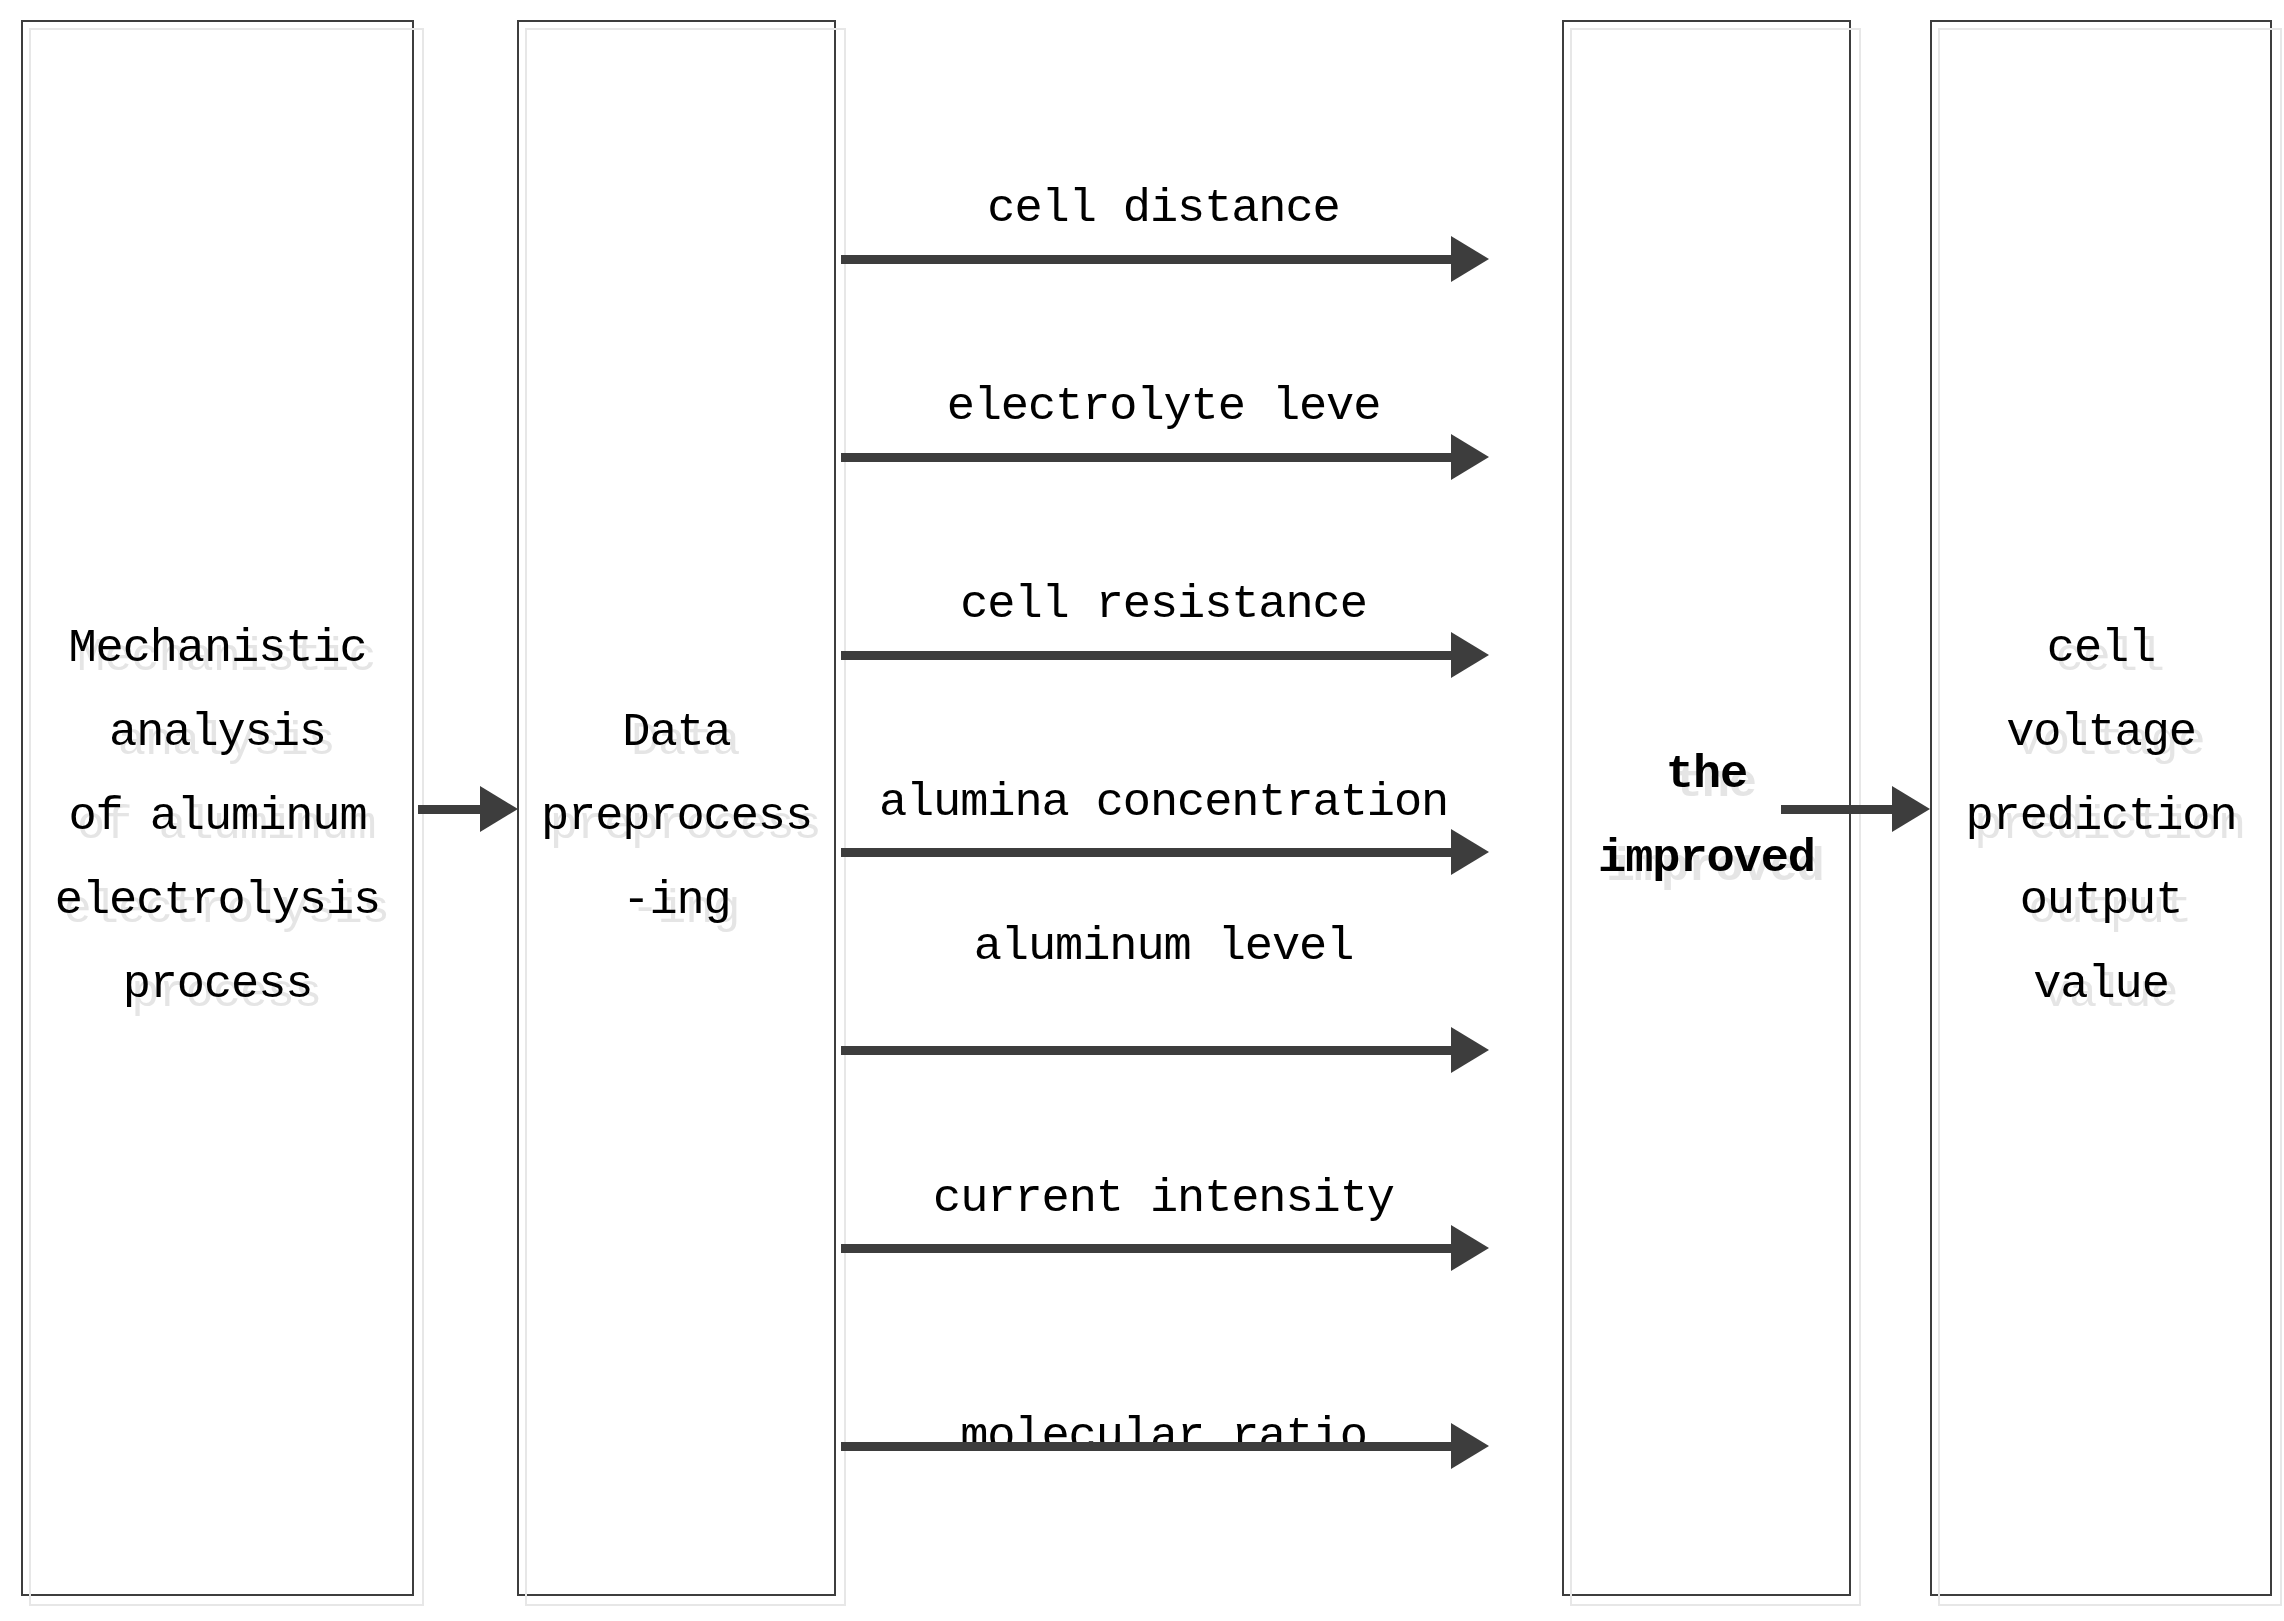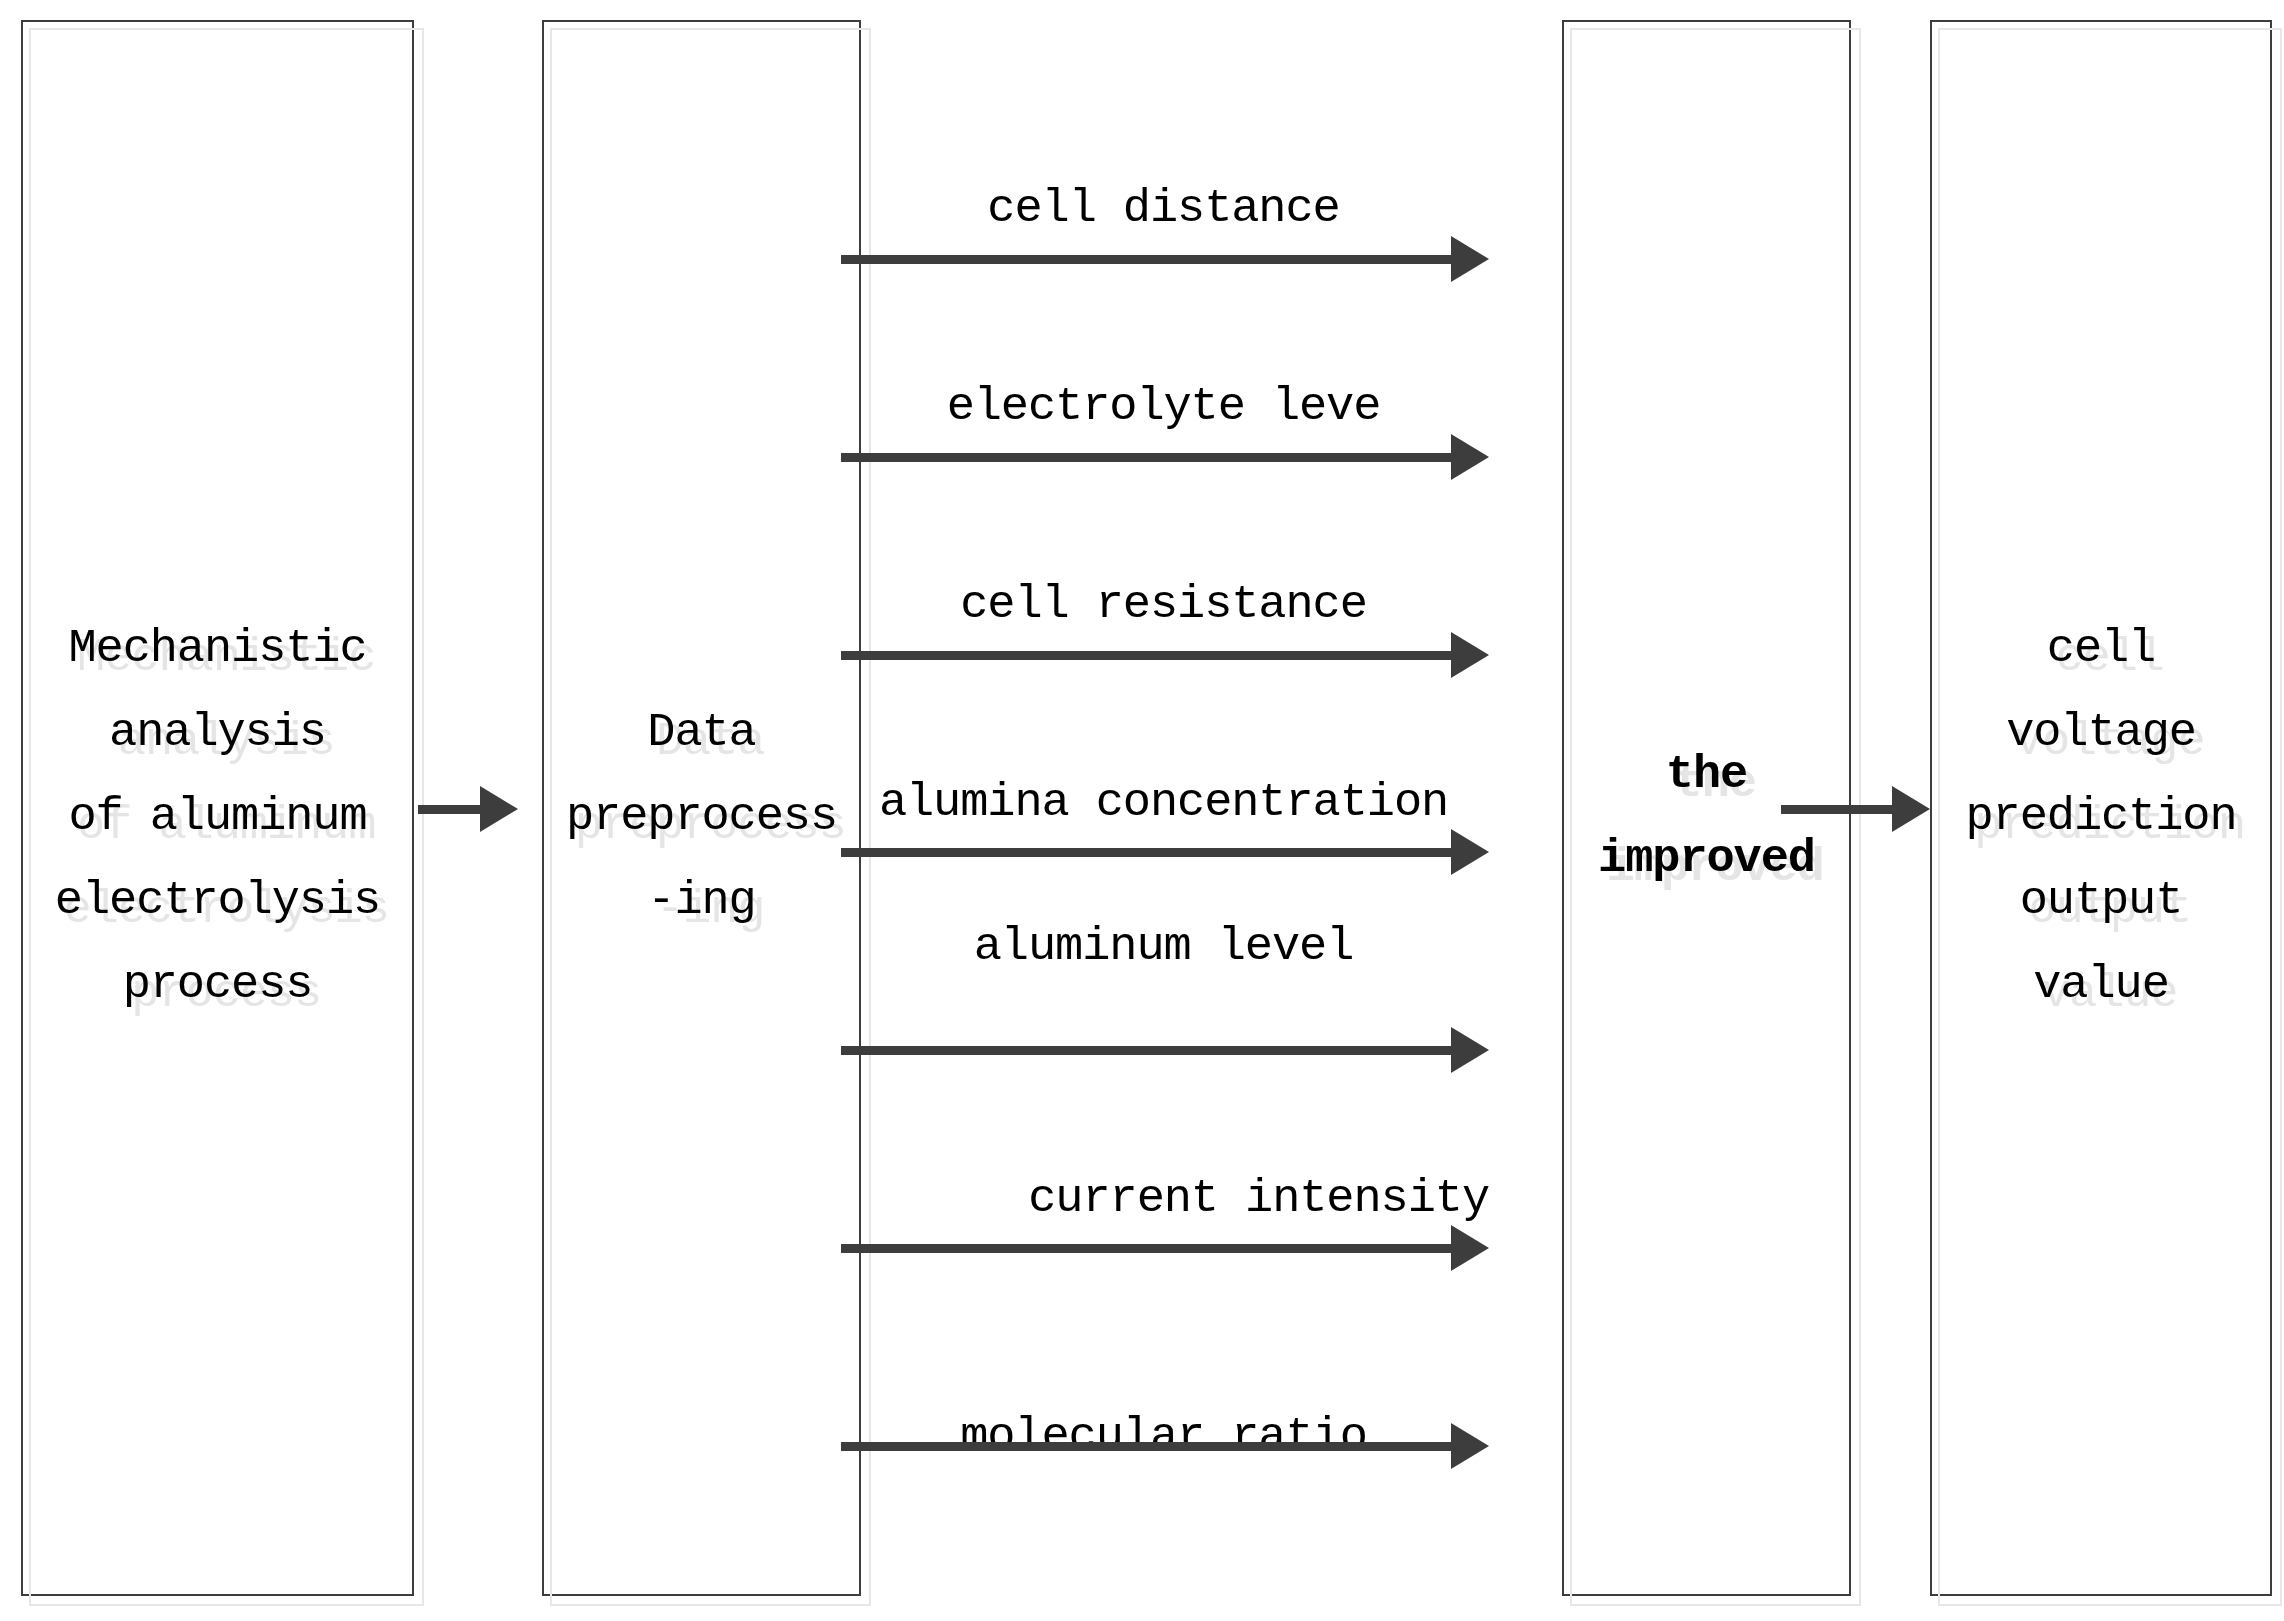--- a/index.html
+++ b/index.html
@@ -32,21 +32,21 @@
     content: "";
     position: absolute;
     top: 5.8px;
     left: 5.8px;
     right: -11.6px;
     bottom: -11.6px;
     border: 2.2px solid #e7e7e7;
     pointer-events: none;
   }
   .box-1 { left: 21px;   width: 389px; }
-  .box-2 { left: 517px;  width: 315px; margin-left: 25px; }
+  .box-2 { left: 517px;  width: 315px; }
   .box-3 { left: 1562px; width: 285px; font-weight: bold; }
   .box-4 { left: 1930px; width: 338px; }
 
   .box-text {
     position: absolute;
     left: 0;
     right: 0;
     top: 795px;
     transform: translateY(-50%);
     text-align: center;
@@ -101,21 +101,21 @@
     text-align: center;
     font-size: 47px;
     letter-spacing: -1.1px;
     white-space: nowrap;
   }
   .label-1 { top: 183px; }
   .label-2 { top: 381px; text-align: center; }
   .label-3 { top: 579px; text-align: center; }
   .label-4 { top: 777px; }
   .label-5 { top: 921px; }
-  .label-6 { top: 1173px; text-align: right; }
+  .label-6 { top: 1173px; }
   .label-7 { top: 1371px; margin-top: 40px; }
 
   
   .connector-1 { left: 418px;  width: 100px; top: 786px; }
   .connector-2 { left: 1781px; width: 149px; top: 786px; }
   .connector-1 .shaft, .connector-2 .shaft { right: 32px; }
 </style>
 </head>
 <body>
 

